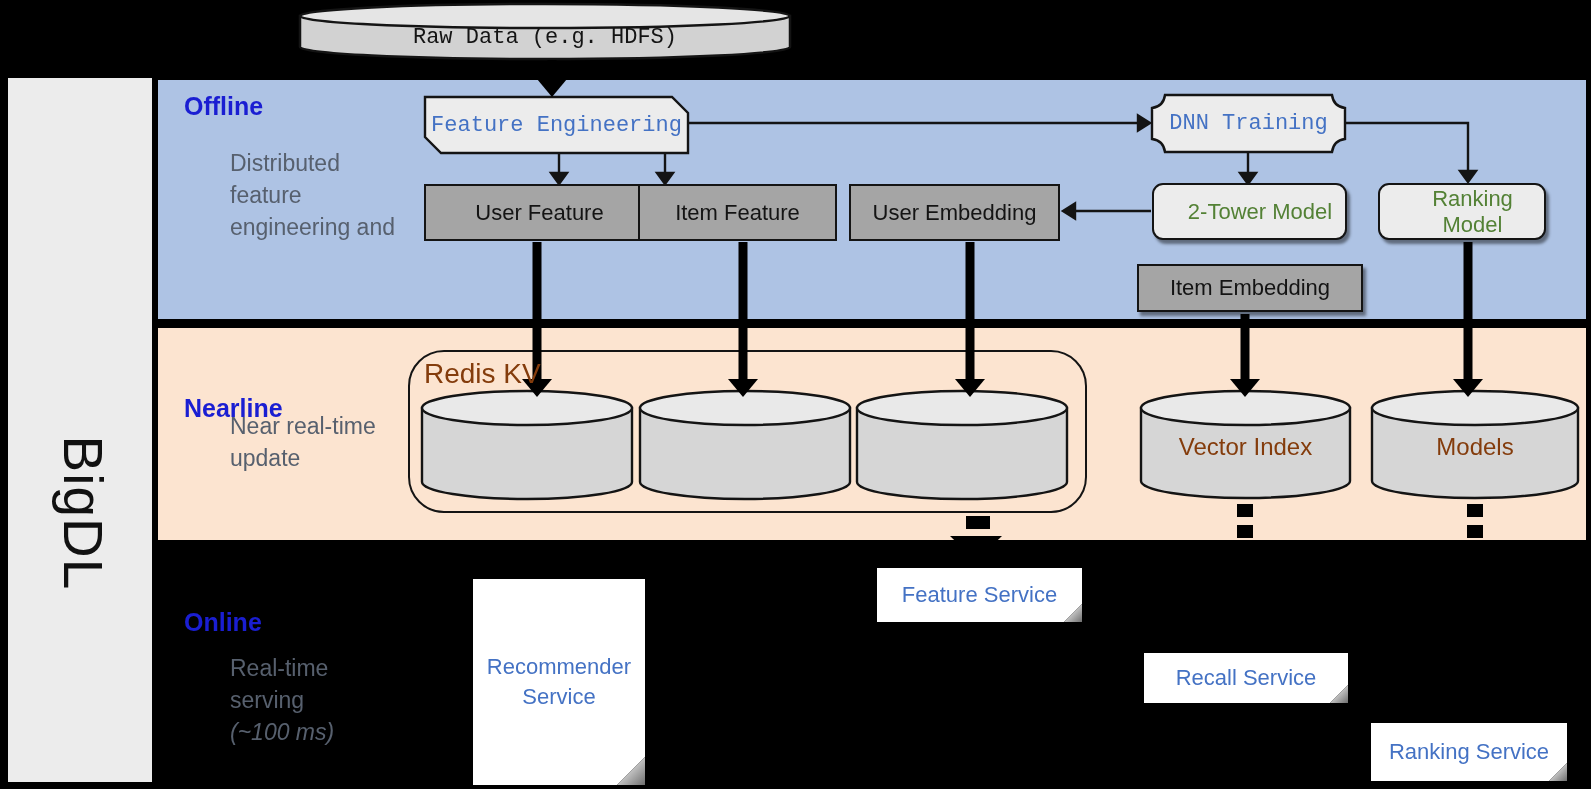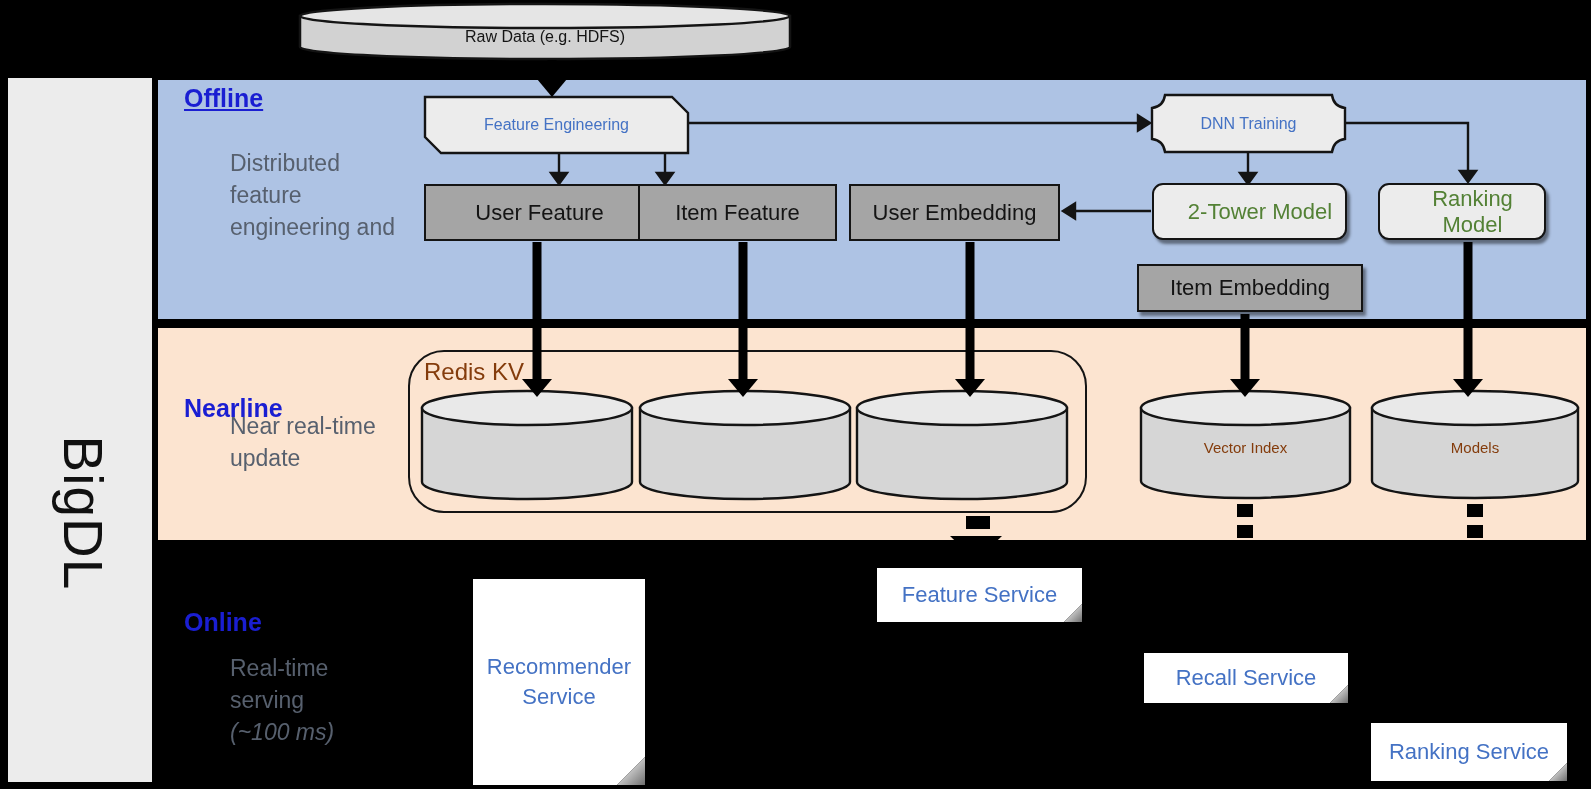--- a/index.html
+++ b/index.html
@@ -18,37 +18,37 @@
   .sec-title{position:absolute;left:184px;font-size:25px;font-weight:bold;color:var(--section-title,#1a1ed2);}
   .sec-desc{position:absolute;left:184px;width:218px;font-size:23px;line-height:32px;color:var(--desc-text,#57606e);margin-left:46px;}
   .sec-desc i{font-style:italic;}
   
   .node{position:absolute;display:flex;align-items:center;justify-content:center;
         box-sizing:border-box;font-size:22px;text-align:center;}
   .gray{background:var(--box-gray,#a5a5a5);border:2.4px solid #141414;color:#141414;}
   .round{background:var(--box-light,#ececec);border:2.4px solid #141414;border-radius:11px;
          color:var(--node-green,#538135);box-shadow:3px 4px 3px rgba(0,0,0,0.45);padding-left:21px;}
   .overlaytext{position:absolute;display:flex;align-items:center;justify-content:center;
-        font-size:16px;color:var(--node-blue,#4472c4);text-align:center;}
+        font-size:22px;color:var(--node-blue,#4472c4);text-align:center;font-family:Liberation Mono, monospace;}
   .storetext{position:absolute;display:flex;align-items:center;justify-content:center;
-        font-size:15px;color:var(--storage-text,#843c0c);text-align:left;}
+        font-size:24px;color:var(--storage-text,#843c0c);text-align:left;}
   
   .doc{position:absolute;}
   .doc-face{position:absolute;inset:0;background:#fff;display:flex;align-items:center;justify-content:center;
         font-size:22px;color:var(--node-blue,#4472c4);text-align:center;line-height:30px;
         clip-path:polygon(0 0,100% 0,100% calc(100% - 18px),calc(100% - 18px) 100%,0 100%);}
   .doc-face.bigfold{clip-path:polygon(0 0,100% 0,100% calc(100% - 28px),calc(100% - 28px) 100%,0 100%);}
   .doc-fold{position:absolute;right:0;bottom:0;width:18px;height:18px;
         background:linear-gradient(315deg,#6e6e6e 0%,#c9c9c9 55%,#efefef 100%);
         clip-path:polygon(100% 0,100% 100%,0 100%);}
   .doc-fold.big{width:28px;height:28px;}
   
   .kvbox{position:absolute;left:408px;top:350px;width:679px;height:163px;box-sizing:border-box;
         border:2.4px solid #141414;border-radius:36px;background:transparent;}
-  .kvlabel{position:absolute;left:424px;top:358px;font-size:24px;color:var(--storage-text,#843c0c);}
+  .kvlabel{position:absolute;left:424px;top:358px;font-size:28px;color:var(--storage-text,#843c0c);}
 </style>
 </head>
 <body>
 
 <div class="stage">
 
   <div class="band band-offline abs"></div>
   <div class="band band-nearline abs"></div>
   <div class="sidebar">
     <div class="brand">BigDL</div>
@@ -140,21 +140,21 @@
   <div class="node gray" style="left:849px;top:184px;width:211px;height:57px;">User Embedding</div>
 
   <div class="node round" style="left:1152px;top:183px;width:195px;height:57px;">2-Tower Model</div>
   <div class="node round" style="left:1378px;top:183px;width:168px;height:57px;">Ranking Model</div>
   <div class="node gray" style="left:1137px;top:264px;width:226px;height:48px;box-shadow:3px 4px 3px rgba(0,0,0,0.45);">Item Embedding</div>
 
   <div class="kvlabel">Redis KV</div>
   <div class="storetext" style="left:1141px;top:426px;width:209px;height:42px;">Vector Index</div>
   <div class="storetext" style="left:1372px;top:426px;width:206px;height:42px;">Models</div>
 
-  <div class="sec-title" style="top:84px;text-decoration:underline;">Offline</div>
+  <div class="sec-title" style="top:92px;">Offline</div>
   <div class="sec-desc" style="top:147px;">
     <div>Distributed</div>
     <div>feature</div>
     <div>engineering and</div>
   </div>
 
   <div class="sec-title" style="top:362px;margin-top:32px;">Nearline</div>
   <div class="sec-desc" style="top:410px;">
     <div>Near real-time</div>
     <div>update</div>

